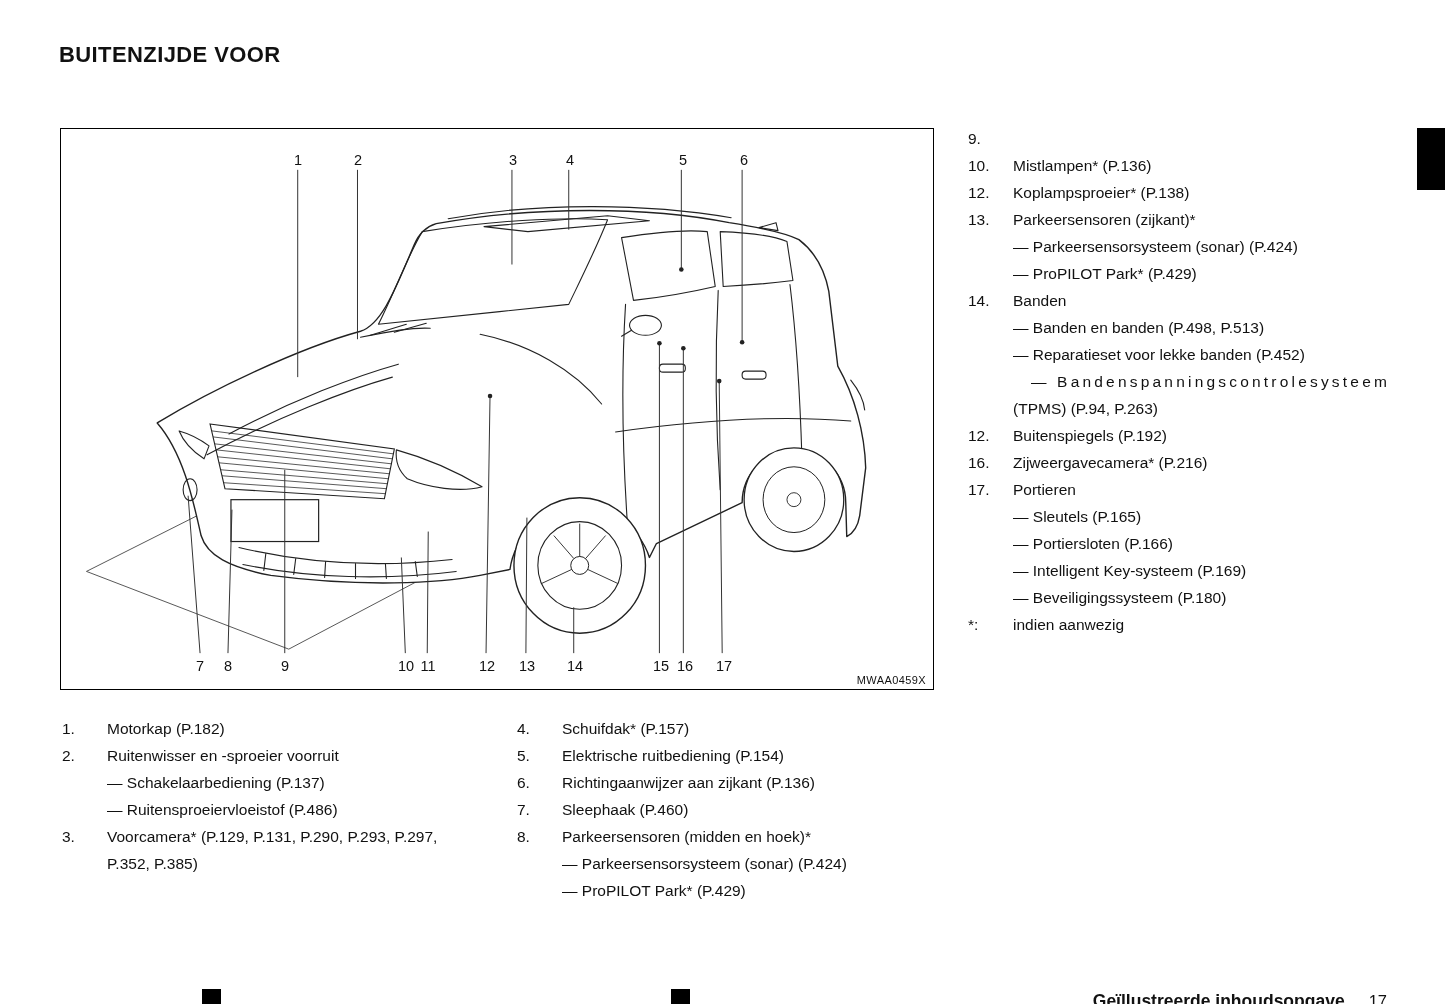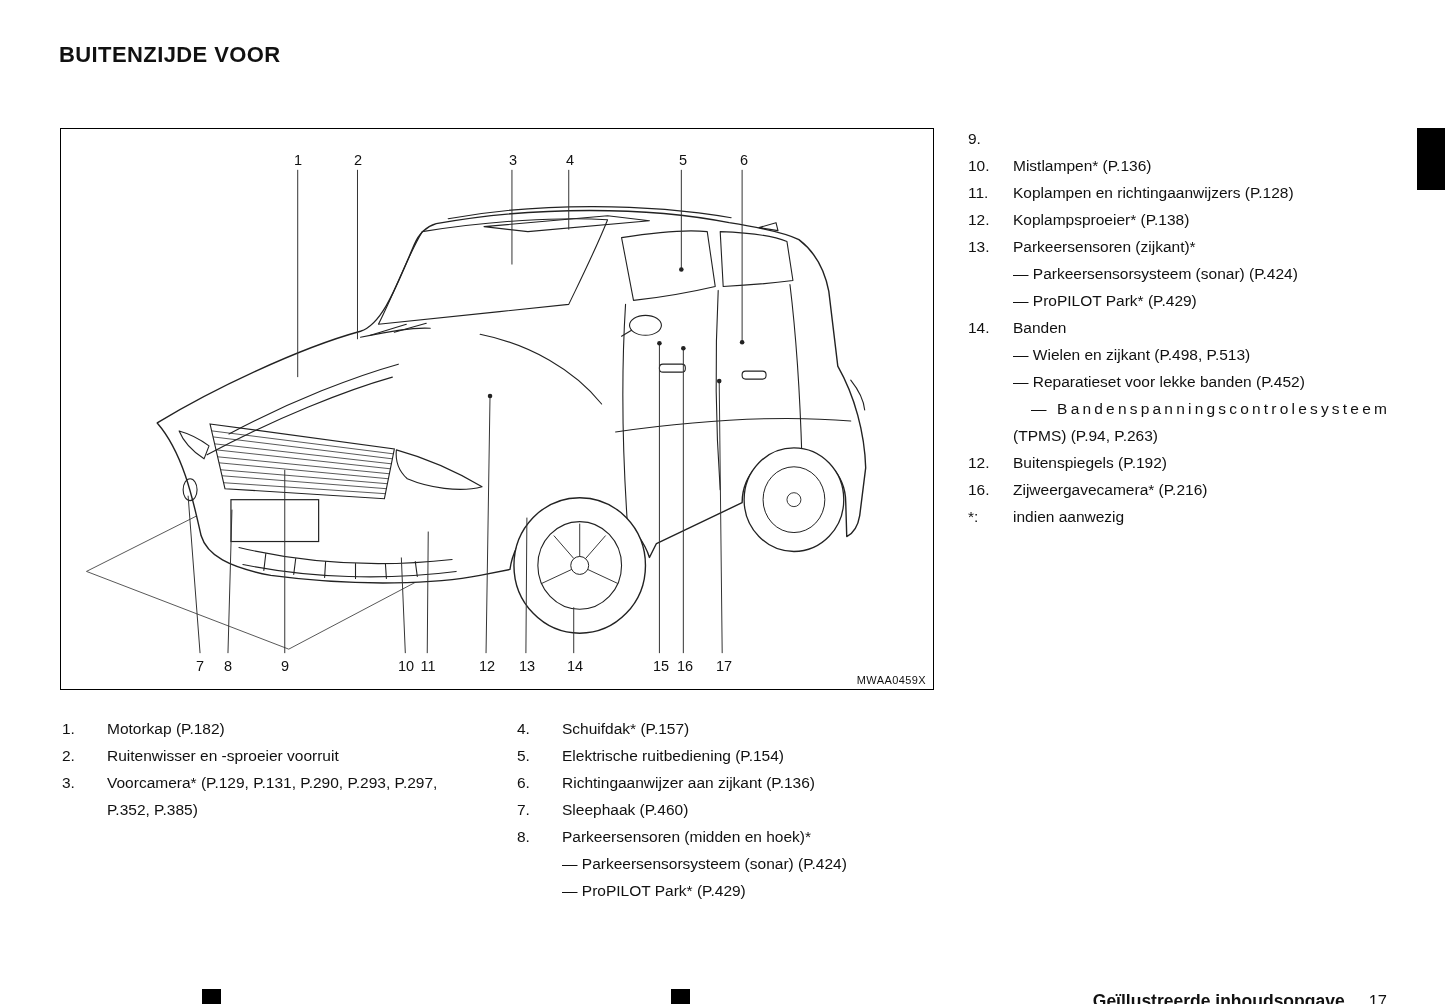--- a/index.html
+++ b/index.html
@@ -147,20 +147,22 @@
   <div class="item">
     <span class="num">1.</span>
     <div class="body">
         <div class="text">Motorkap (P.182)</div>
       </div>
   </div>
   <div class="item">
     <span class="num">2.</span>
     <div class="body">
       <div class="text">Ruitenwisser en -sproeier voorruit</div>
+      <div class="sub">— Schakelaarbediening (P.137)</div>
+      <div class="sub">— Ruitensproeiervloeistof (P.486)</div>
     </div>
   </div>
   <div class="item">
     <span class="num">3.</span>
     <div class="body">
         <div class="text">Voorcamera* (P.129, P.131, P.290, P.293, P.297, P.352, P.385)</div>
       </div>
   </div>
 </div>
 
@@ -203,62 +205,66 @@
   <div class="item">
     <span class="num">9.</span>
   </div>
   <div class="item">
     <span class="num">10.</span>
     <div class="body">
         <div class="text">Mistlampen* (P.136)</div>
       </div>
   </div>
   <div class="item">
-    <span class="num">11.</span>
-    <div class="body">
-        <div class="text">Koplampen en richtingaanwijzers (P.128)</div>
-      </div>
-  </div>
-  <div class="item">
     <span class="num">12.</span>
     <div class="body">
         <div class="text">Koplampsproeier* (P.138)</div>
       </div>
   </div>
   <div class="item">
     <span class="num">13.</span>
     <div class="body">
       <div class="text">Parkeersensoren (zijkant)*</div>
       <div class="sub">— Parkeersensorsysteem (sonar) (P.424)</div>
       <div class="sub">— ProPILOT Park* (P.429)</div>
     </div>
   </div>
   <div class="item">
     <span class="num">14.</span>
     <div class="body">
       <div class="text">Banden</div>
-      <div class="sub">— Wielen en zijkant (P.498, P.513)</div>
+      <div class="sub">— Banden en banden (P.498, P.513)</div>
       <div class="sub">— Reparatieset voor lekke banden (P.452)</div>
       <div class="sub spaced">— Bandenspanningscontrolesysteem</div>
       <div class="sub">(TPMS) (P.94, P.263)</div>
     </div>
   </div>
   <div class="item">
     <span class="num">12.</span>
     <div class="body">
         <div class="text">Buitenspiegels (P.192)</div>
       </div>
   </div>
   <div class="item">
     <span class="num">16.</span>
     <div class="body">
         <div class="text">Zijweergavecamera* (P.216)</div>
       </div>
   </div>
   <div class="item">
+    <span class="num">17.</span>
+    <div class="body">
+      <div class="text">Portieren</div>
+      <div class="sub">— Sleutels (P.165)</div>
+      <div class="sub">— Portiersloten (P.166)</div>
+      <div class="sub">— Intelligent Key-systeem (P.169)</div>
+      <div class="sub">— Beveiligingssysteem (P.180)</div>
+    </div>
+  </div>
+  <div class="item">
     <span class="num">*:</span>
     <div class="body">
         <div class="text">indien aanwezig</div>
       </div>
   </div>
 </div>
 
 <div class="footer">
   <span class="footer-label">Geïllustreerde inhoudsopgave</span>
   <span class="footer-page">17</span>

